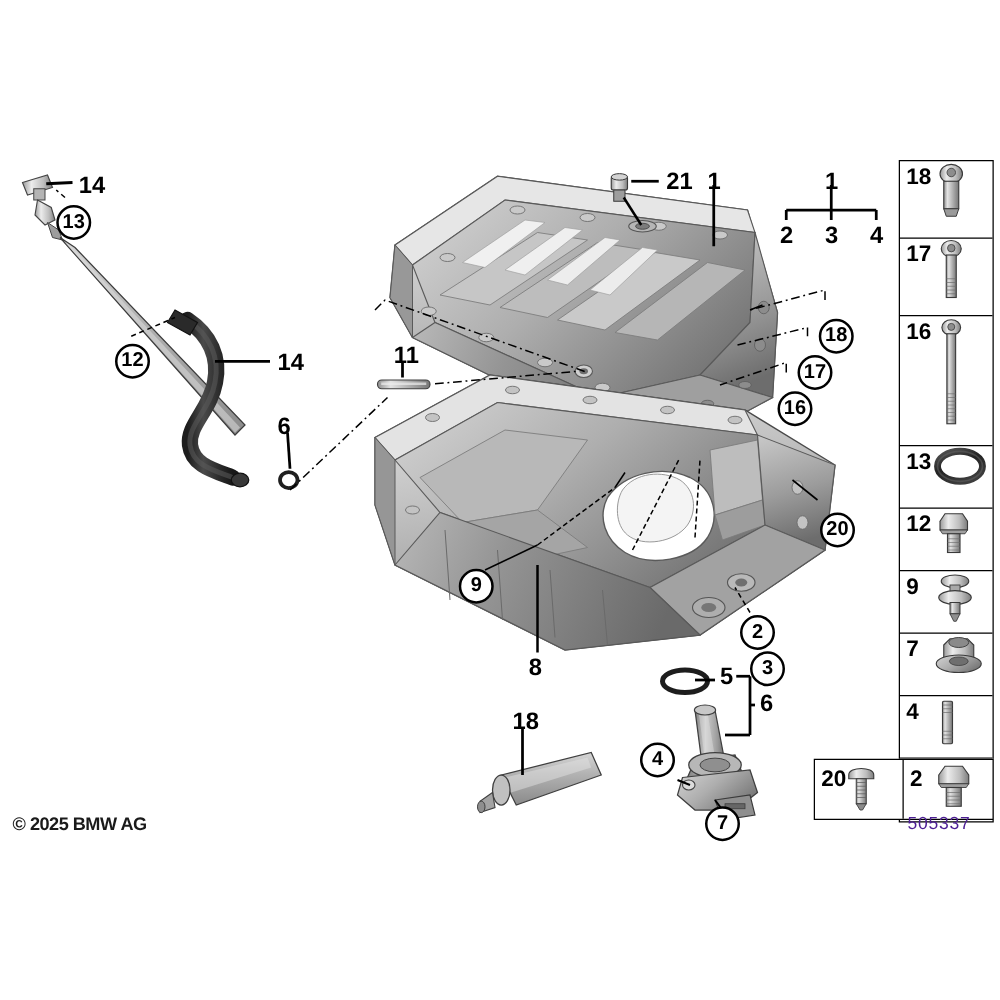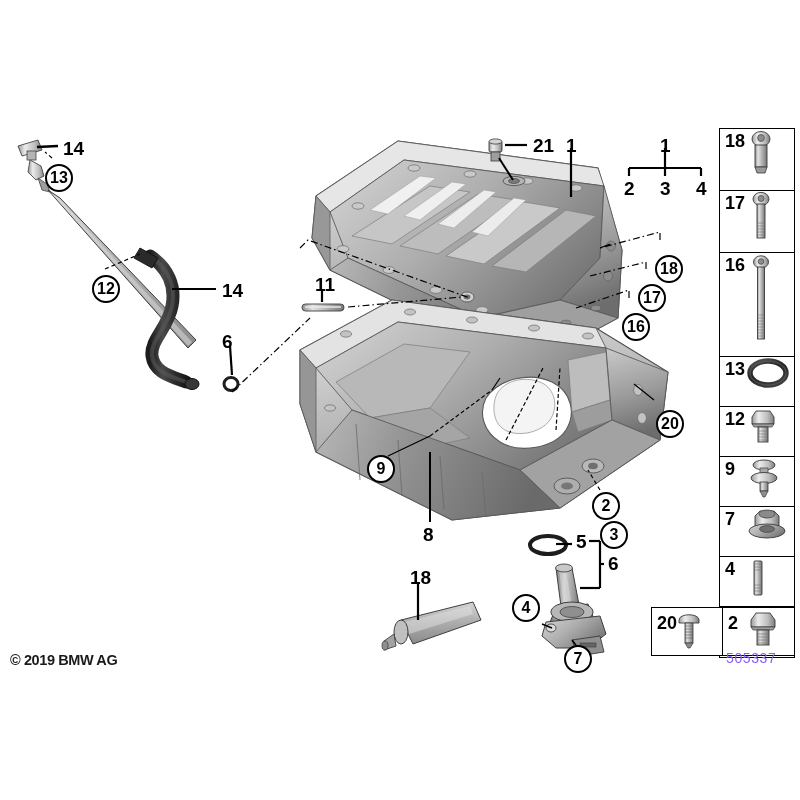--- a/index.html
+++ b/index.html
@@ -20,21 +20,21 @@
     font-size:14.5px;
     font-weight:bold;
     letter-spacing:-0.4px;
     color:#1a1a1a;
     white-space:nowrap;
   }
   .diagnum{
     position:absolute;
     left:726px;top:650px;
     font-size:14px;
-    color:#8b5cf6;
+    color:#4c1d95;
     letter-spacing:0.6px;
     white-space:nowrap;
   }
   
   .lbl{
     position:absolute;
     font-size:19px;
     font-weight:bold;
     color:#000;
     line-height:1;
@@ -574,16 +574,16 @@
           <path d="M11,26 L23,26"></path>
               <path d="M11,29 L23,29"></path>
               <path d="M11,32 L23,32"></path>
               <path d="M11,35 L23,35"></path>
         </g>
       </svg>
     </div>
   </div>
 </div>
 
-<div class="copyright">© 2019 BMW AG</div>
+<div class="copyright">© 2025 BMW AG</div>
 <div class="diagnum">505337</div>
 
 </div>
 
 </body></html>

